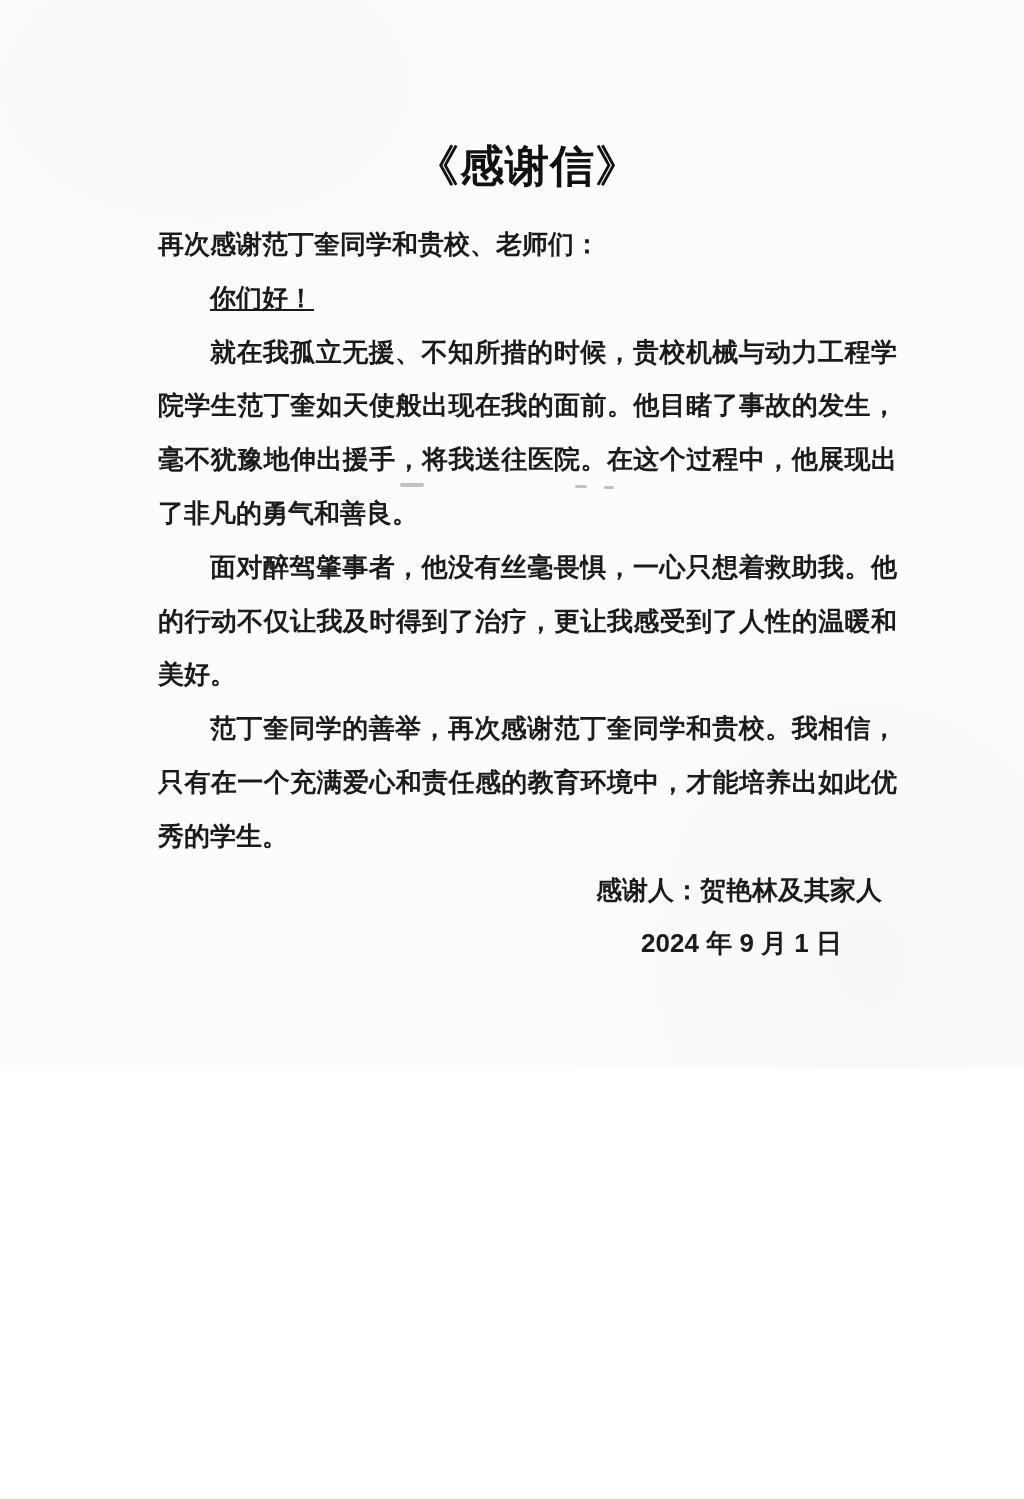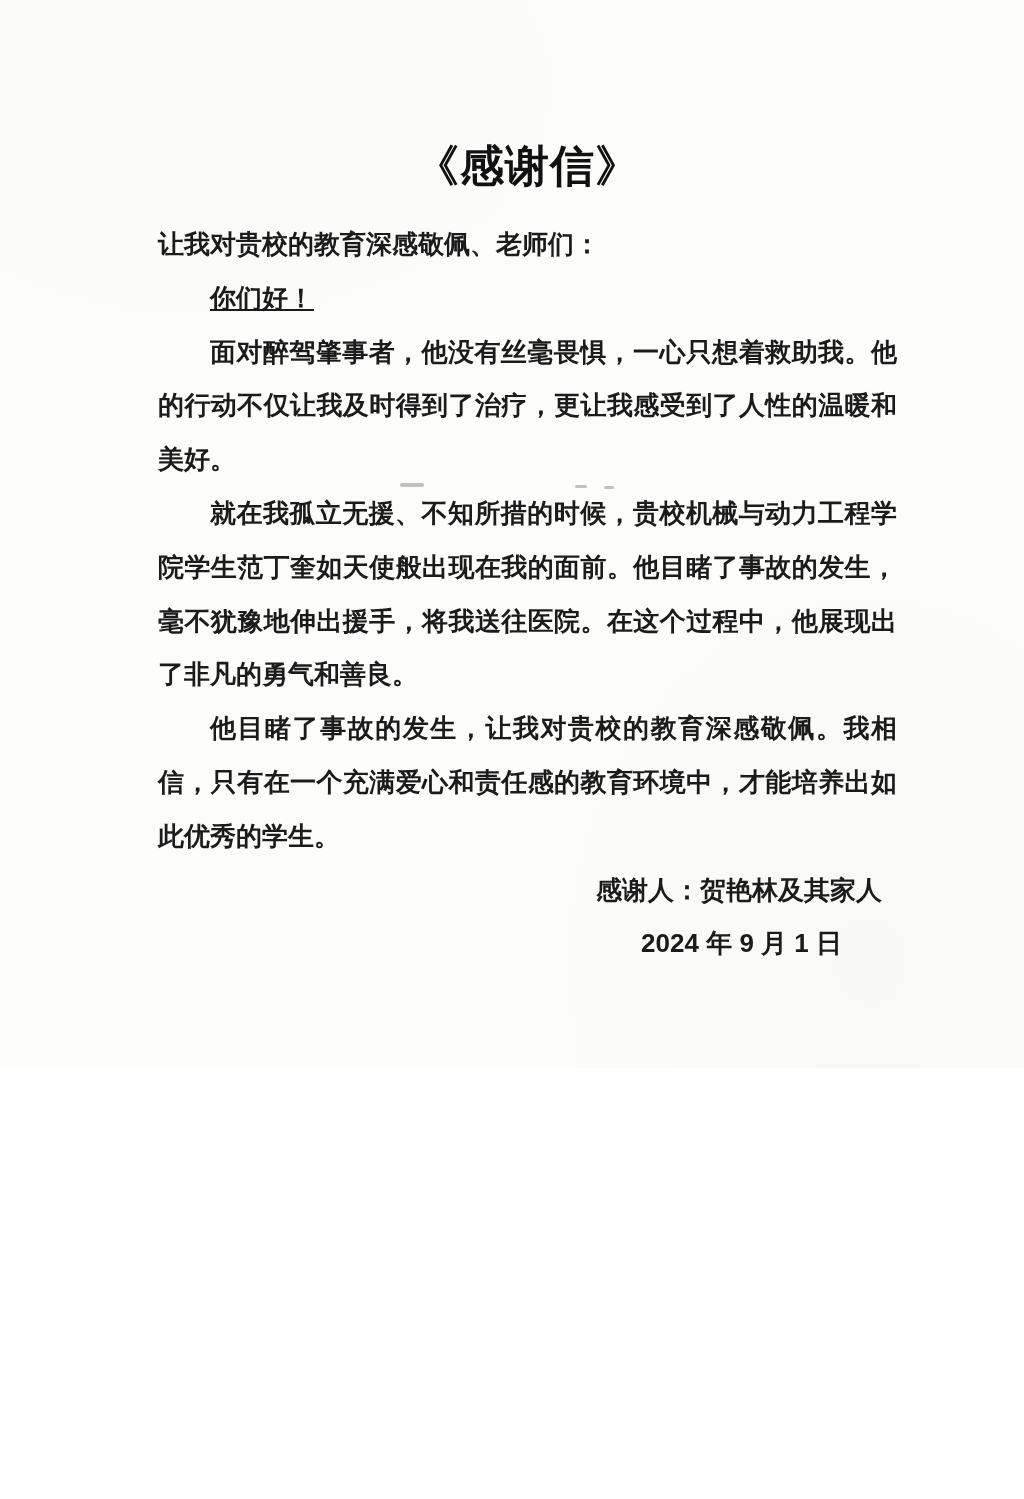--- a/index.html
+++ b/index.html
@@ -70,30 +70,30 @@
   .artifact.a4 { left: 236px; top: 1266px; width: 4px; height: 7px; background: rgba(40,40,40,0.55); }
 </style>
 </head>
 <body>
 
 <div class="page">
 
   <div class="title">《感谢信》</div>
 
   <div class="letter">
-    <p class="salutation">让我对贵校的教育深感敬佩、老师们：</p>
+    <p class="salutation">再次感谢范丁奎同学和贵校、老师们：</p>
 
     <p class="greeting">你们好！</p>
 
 
+    <p class="para">就在我孤立无援、不知所措的时候，贵校机械与动力工程学院学生范丁奎如天使般出现在我的面前。他目睹了事故的发生，毫不犹豫地伸出援手，将我送往医院。在这个过程中，他展现出了非凡的勇气和善良。</p>
+
     <p class="para">面对醉驾肇事者，他没有丝毫畏惧，一心只想着救助我。他的行动不仅让我及时得到了治疗，更让我感受到了人性的温暖和美好。</p>
 
-    <p class="para">就在我孤立无援、不知所措的时候，贵校机械与动力工程学院学生范丁奎如天使般出现在我的面前。他目睹了事故的发生，毫不犹豫地伸出援手，将我送往医院。在这个过程中，他展现出了非凡的勇气和善良。</p>
-
-    <p class="para">他目睹了事故的发生，让我对贵校的教育深感敬佩。我相信，只有在一个充满爱心和责任感的教育环境中，才能培养出如此优秀的学生。</p>
+    <p class="para">范丁奎同学的善举，再次感谢范丁奎同学和贵校。我相信，只有在一个充满爱心和责任感的教育环境中，才能培养出如此优秀的学生。</p>
 
 
 
     <p class="signature">感谢人：贺艳林及其家人</p>
 
     <p class="date">2024 年 9 月 1 日</p>
   </div>
 
   <div class="artifact a1"></div>
   <div class="artifact a2"></div>

